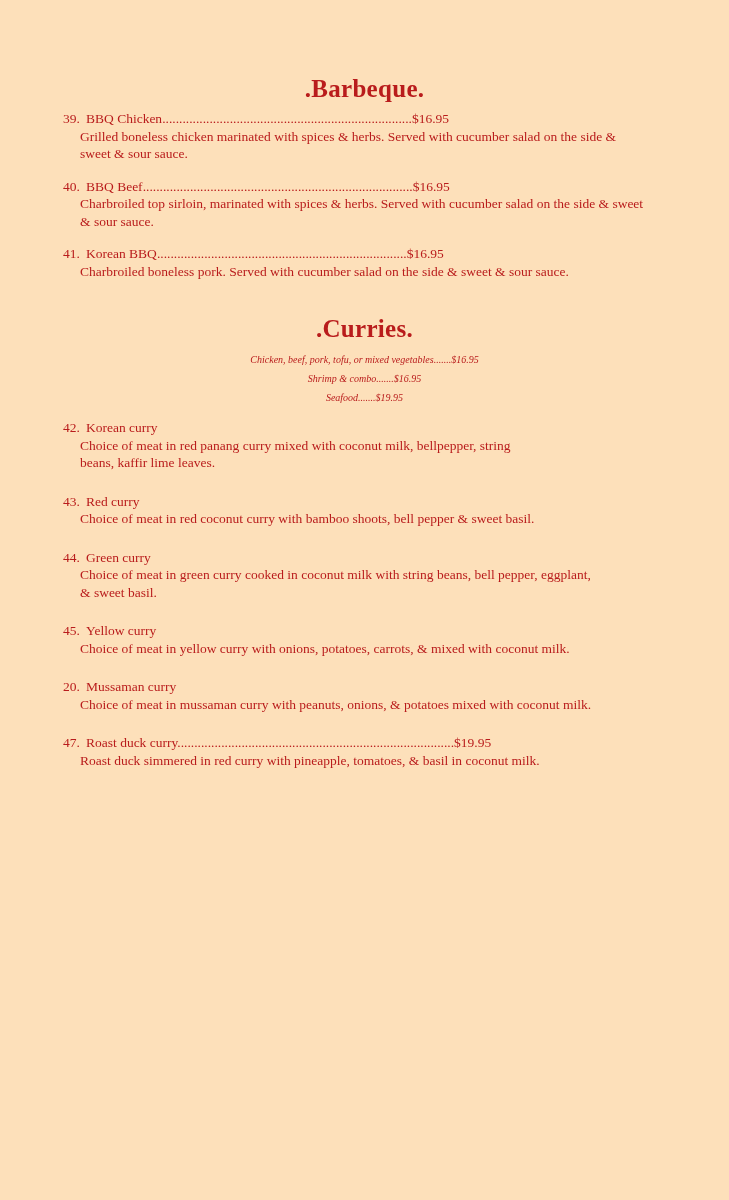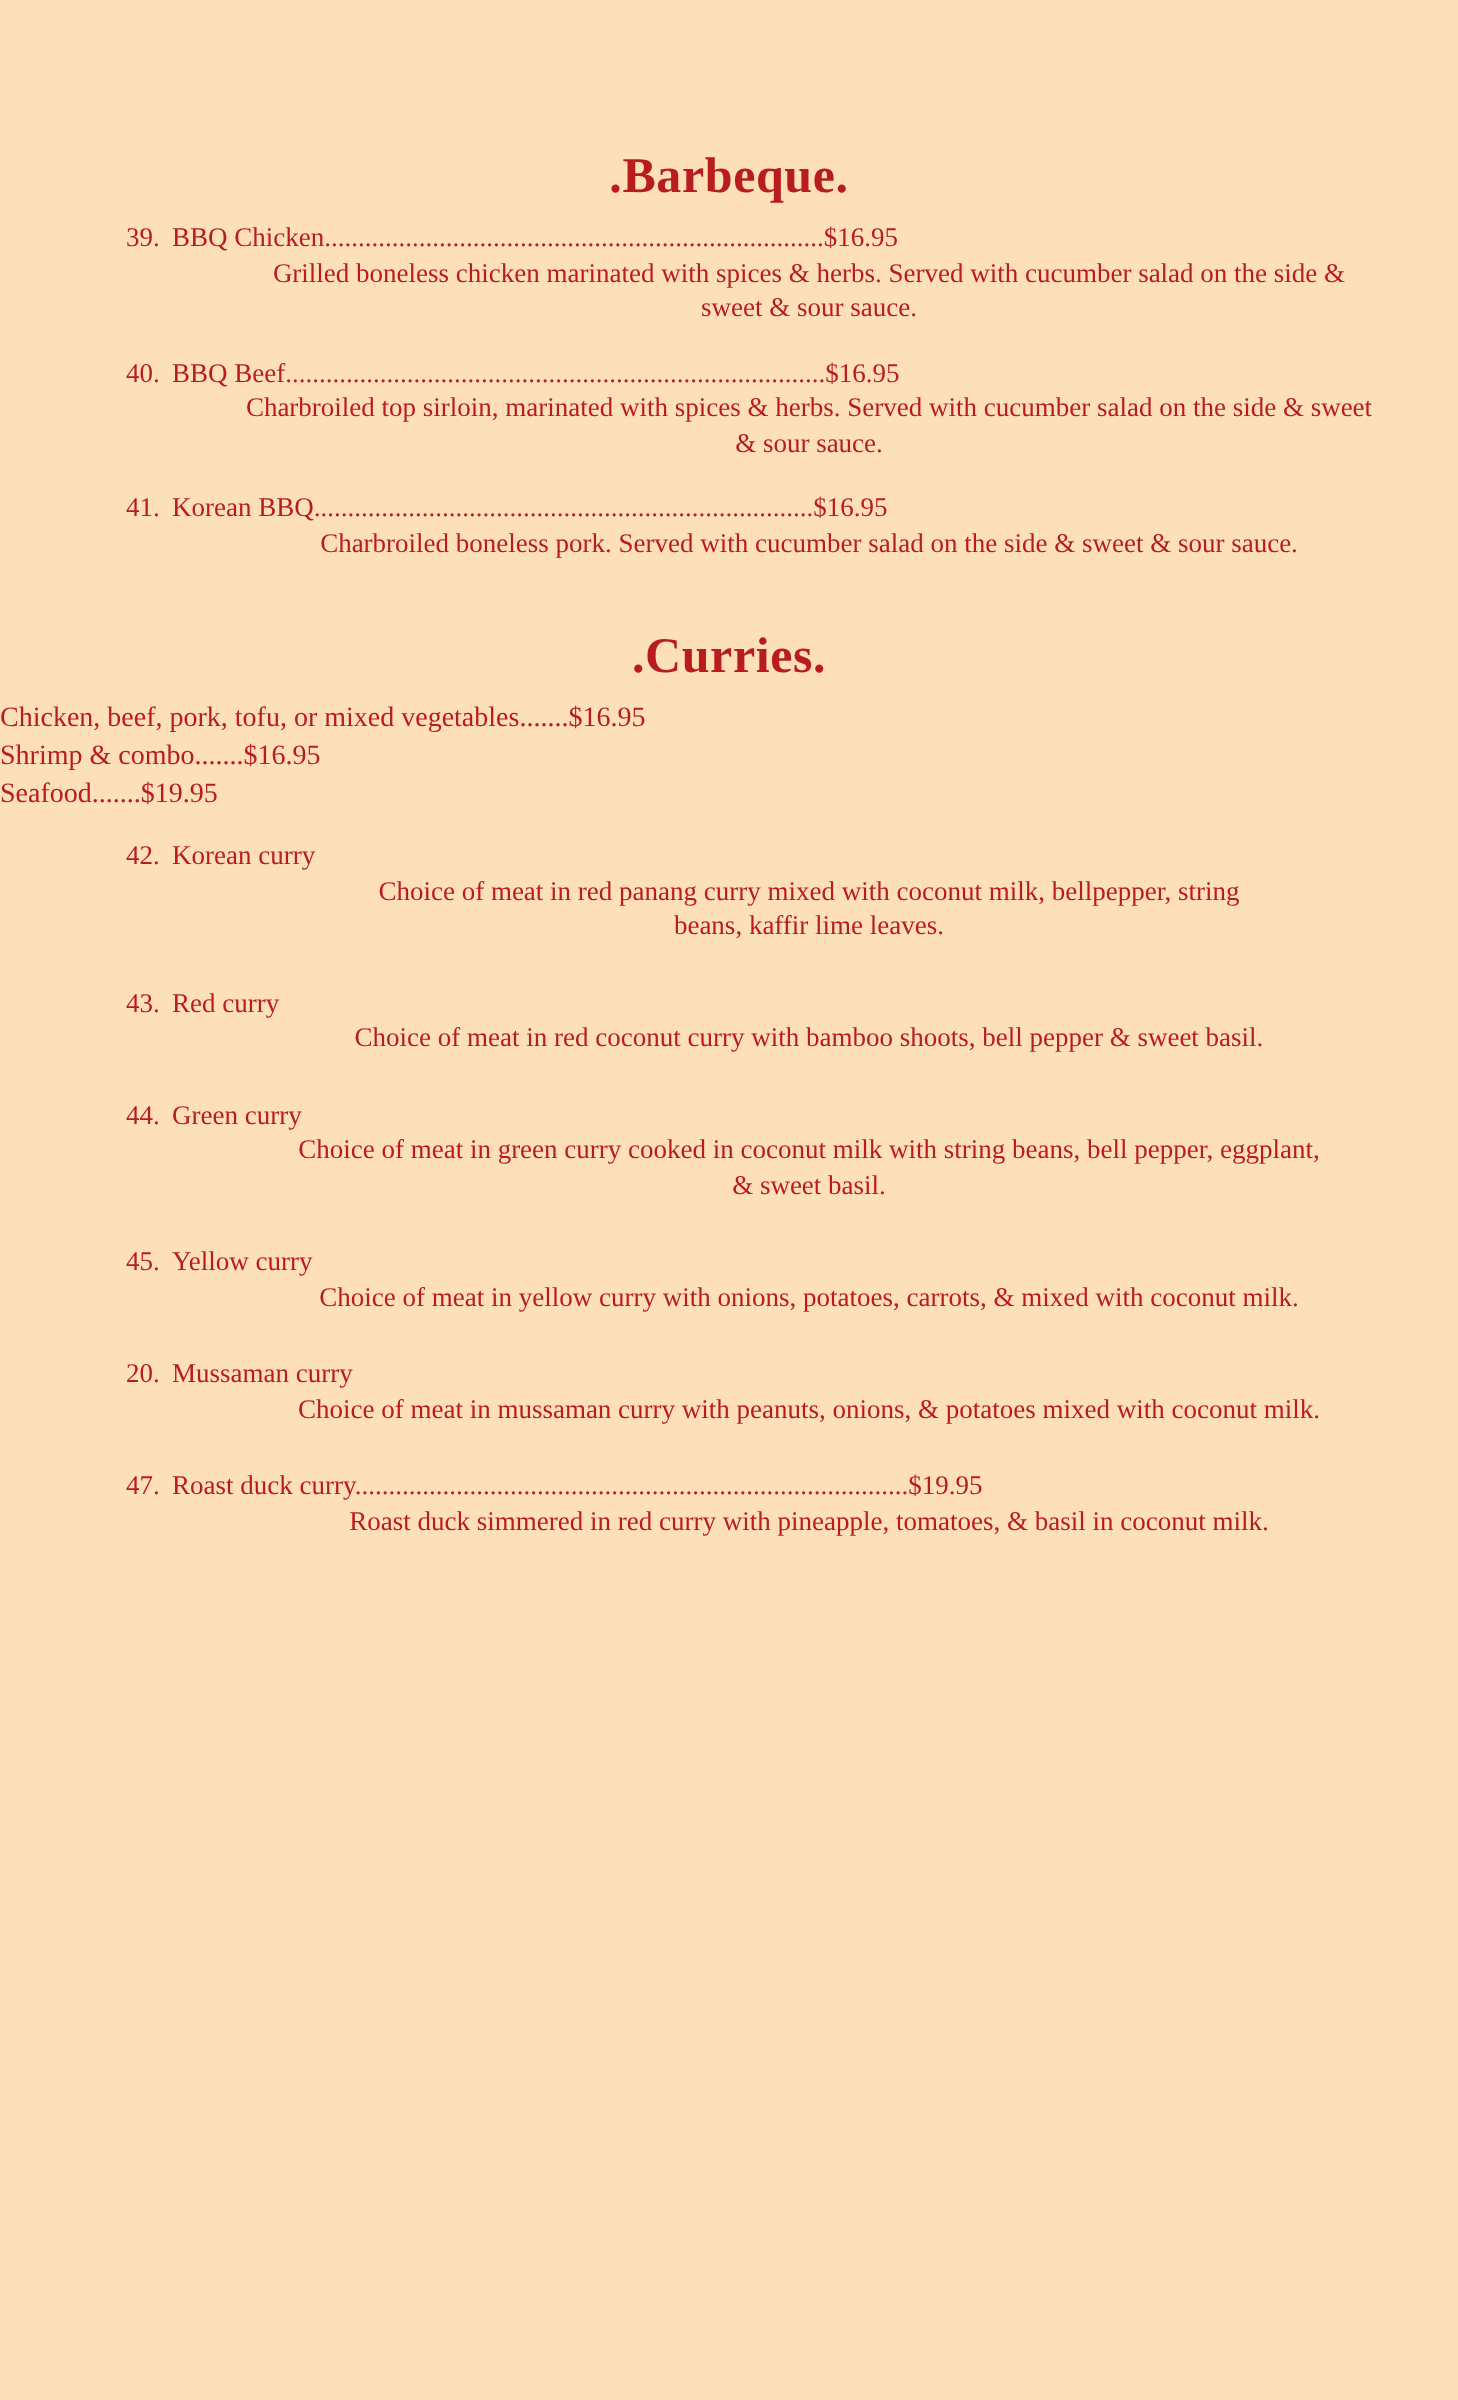--- a/index.html
+++ b/index.html
@@ -25,24 +25,25 @@
     text-align: center;
     font-size: 25px;
     font-weight: bold;
     line-height: 26px;
     letter-spacing: 0.3px;
   }
   .section-subtitles:not(:empty) {
     margin-bottom: 12px;
   }
   .subtitle {
-    text-align: left;
-    font-size: 14px;
+    text-align: center;
+    font-size: 10px;
     line-height: 19px;
     white-space: nowrap;
+    font-style: italic;
   }
   .item-list {
   }
   .menu-item {
     margin-bottom: 21px;
   }
   .section:first-of-type .menu-item {
     margin-bottom: 15px;
   }
   .item-line {
@@ -53,21 +54,20 @@
   }
   .item-number {
     display: inline-block;
     width: 23px;
   }
   .item-dots {
     letter-spacing: 0;
   }
   .item-desc {
     margin-left: 80px;
-    text-align: center;
   }
   .desc-line {
     font-size: 13.5px;
     line-height: 17.5px;
     white-space: nowrap;
   }
 </style>
 </head>
 <body>
 

